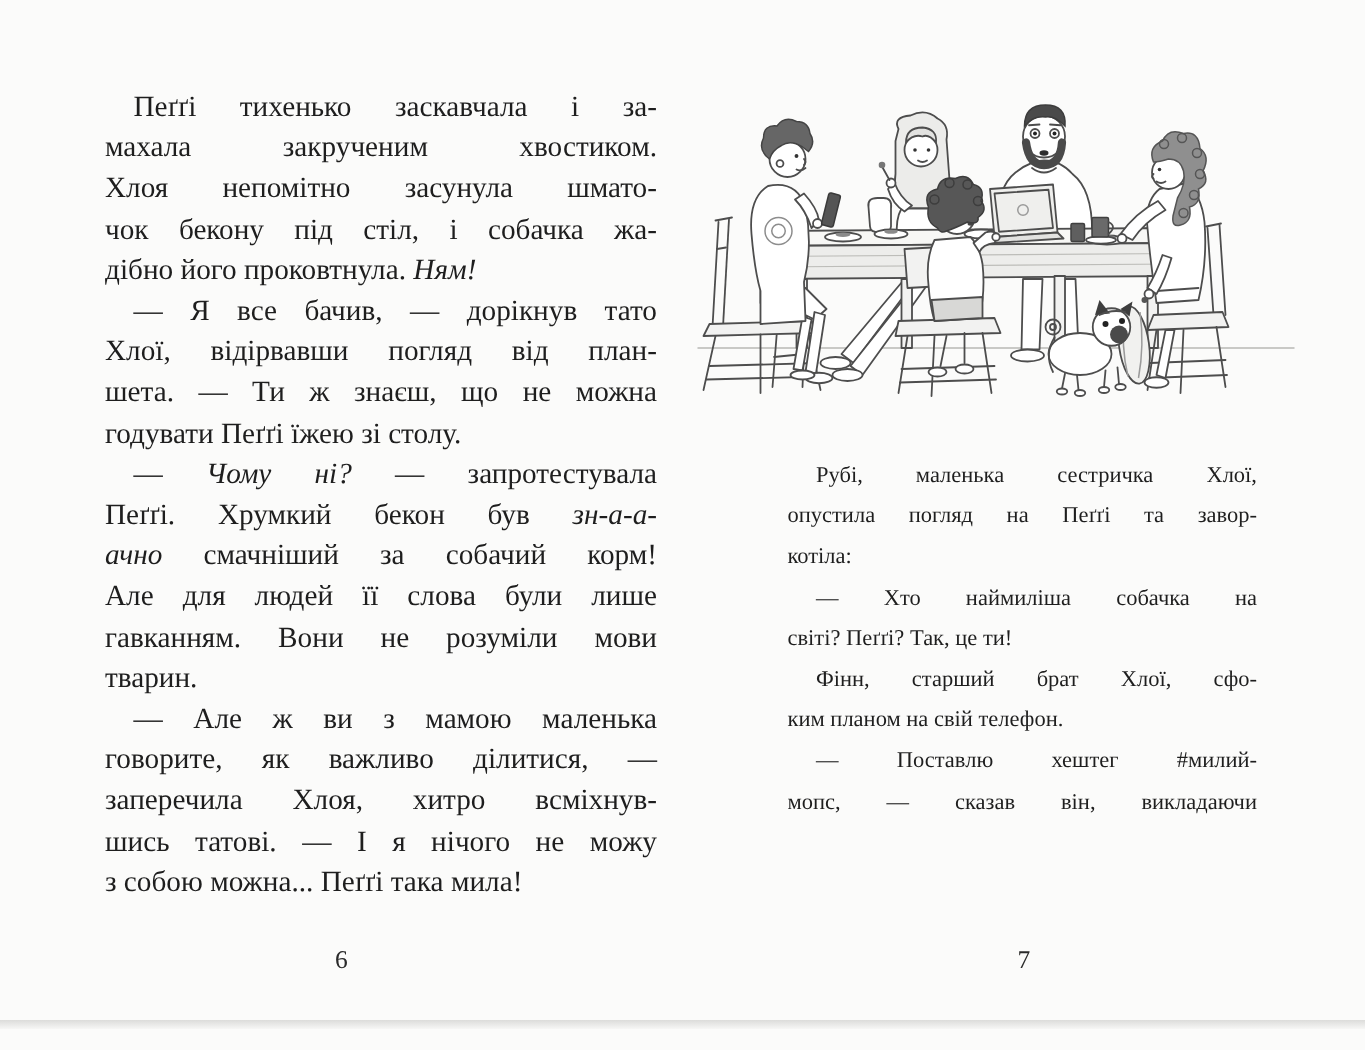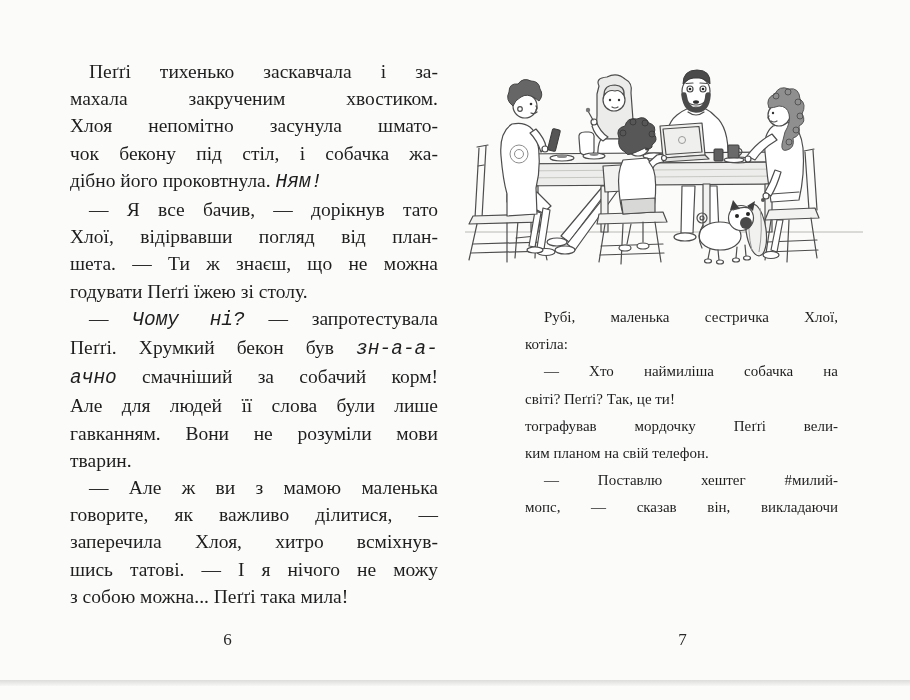--- a/index.html
+++ b/index.html
@@ -11,21 +11,21 @@
   }
   .page{position:absolute;top:0;height:700px;width:455px;}
   .page.left{left:0;}
   .page.right{left:455px;}
   .text-col{position:absolute;}
   .left-col{left:70px;top:58px;width:368px;font-size:19.5px;line-height:27.2px;}
   .right-col{left:70px;top:304px;width:313px;font-size:15px;line-height:27.2px;}
   .line{text-align:justify;text-align-last:justify;}
   .line.last{text-align-last:left;}
   .line.indent{text-indent:19px;}
-  .line em{font-style:italic;font-family:Liberation Mono, monospace;}
+  .line em{font-style:italic;}
   .page-number{
     position:absolute;top:630px;left:0;width:455px;
     text-align:center;font-size:17px;color:#2a2a2a;
   }
   .illustration{position:absolute;left:2px;top:60px;width:414px;height:238px;}
   .illustration svg{width:100%;height:100%;display:block;}
   .bottom-shadow{
     position:absolute;left:0;top:680px;width:910px;height:6px;
     background:linear-gradient(to bottom,rgba(110,110,105,.22),rgba(110,110,105,.03));
   }
@@ -265,24 +265,25 @@
         <line x1="261" y1="190" x2="262" y2="200" class="sk" stroke-width="2.5"></line>
         <ellipse class="sk wh" cx="279" cy="200" rx="3.5" ry="2"></ellipse>
         <ellipse class="sk wh" cx="290" cy="198" rx="3.5" ry="2"></ellipse>
         <ellipse class="sk wh" cx="251" cy="201" rx="3.5" ry="2"></ellipse>
         <ellipse class="sk wh" cx="263" cy="202" rx="3.5" ry="2"></ellipse>
       </g>
     </svg>
   </div>
   <div class="text-col right-col" id="right-text">
       <div class="line indent"><span>Рубі, маленька сестричка Хлої,</span></div>
+      <div class="line"><span>опустила погляд на Пеґґі та завор-</span></div>
       <div class="line last"><span>котіла:</span></div>
       <div class="line indent"><span>— Хто наймиліша собачка на</span></div>
       <div class="line last"><span>світі? Пеґґі? Так, це ти!</span></div>
-      <div class="line"><span>тографував мордочку Пеґґі вели-</span></div>
+      <div class="line indent"><span>Фінн, старший брат Хлої, сфо-</span></div>
       <div class="line last"><span>ким планом на свій телефон.</span></div>
       <div class="line indent"><span>— Поставлю хештег #милий-</span></div>
       <div class="line"><span>мопс, — сказав він, викладаючи</span></div>
     </div>
   <div class="page-number">7</div>
 </section>
 
 <div class="bottom-shadow"></div>
 
 </body></html>

